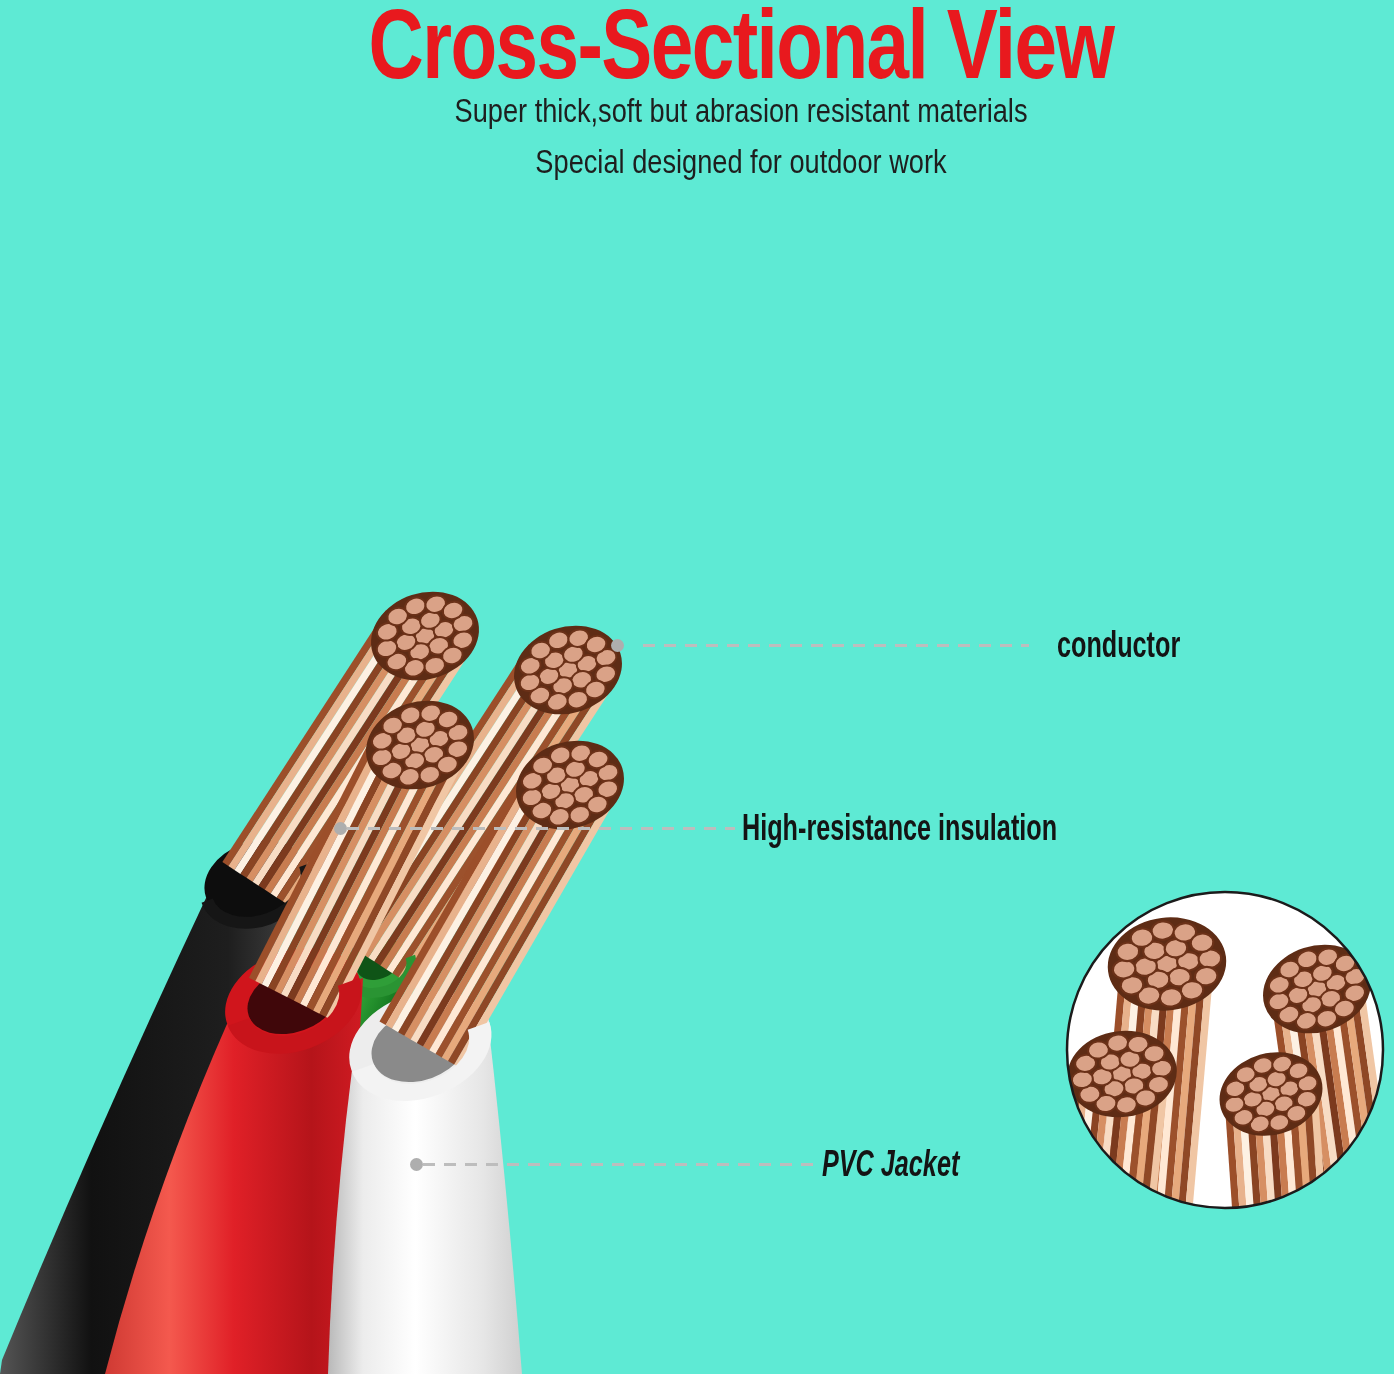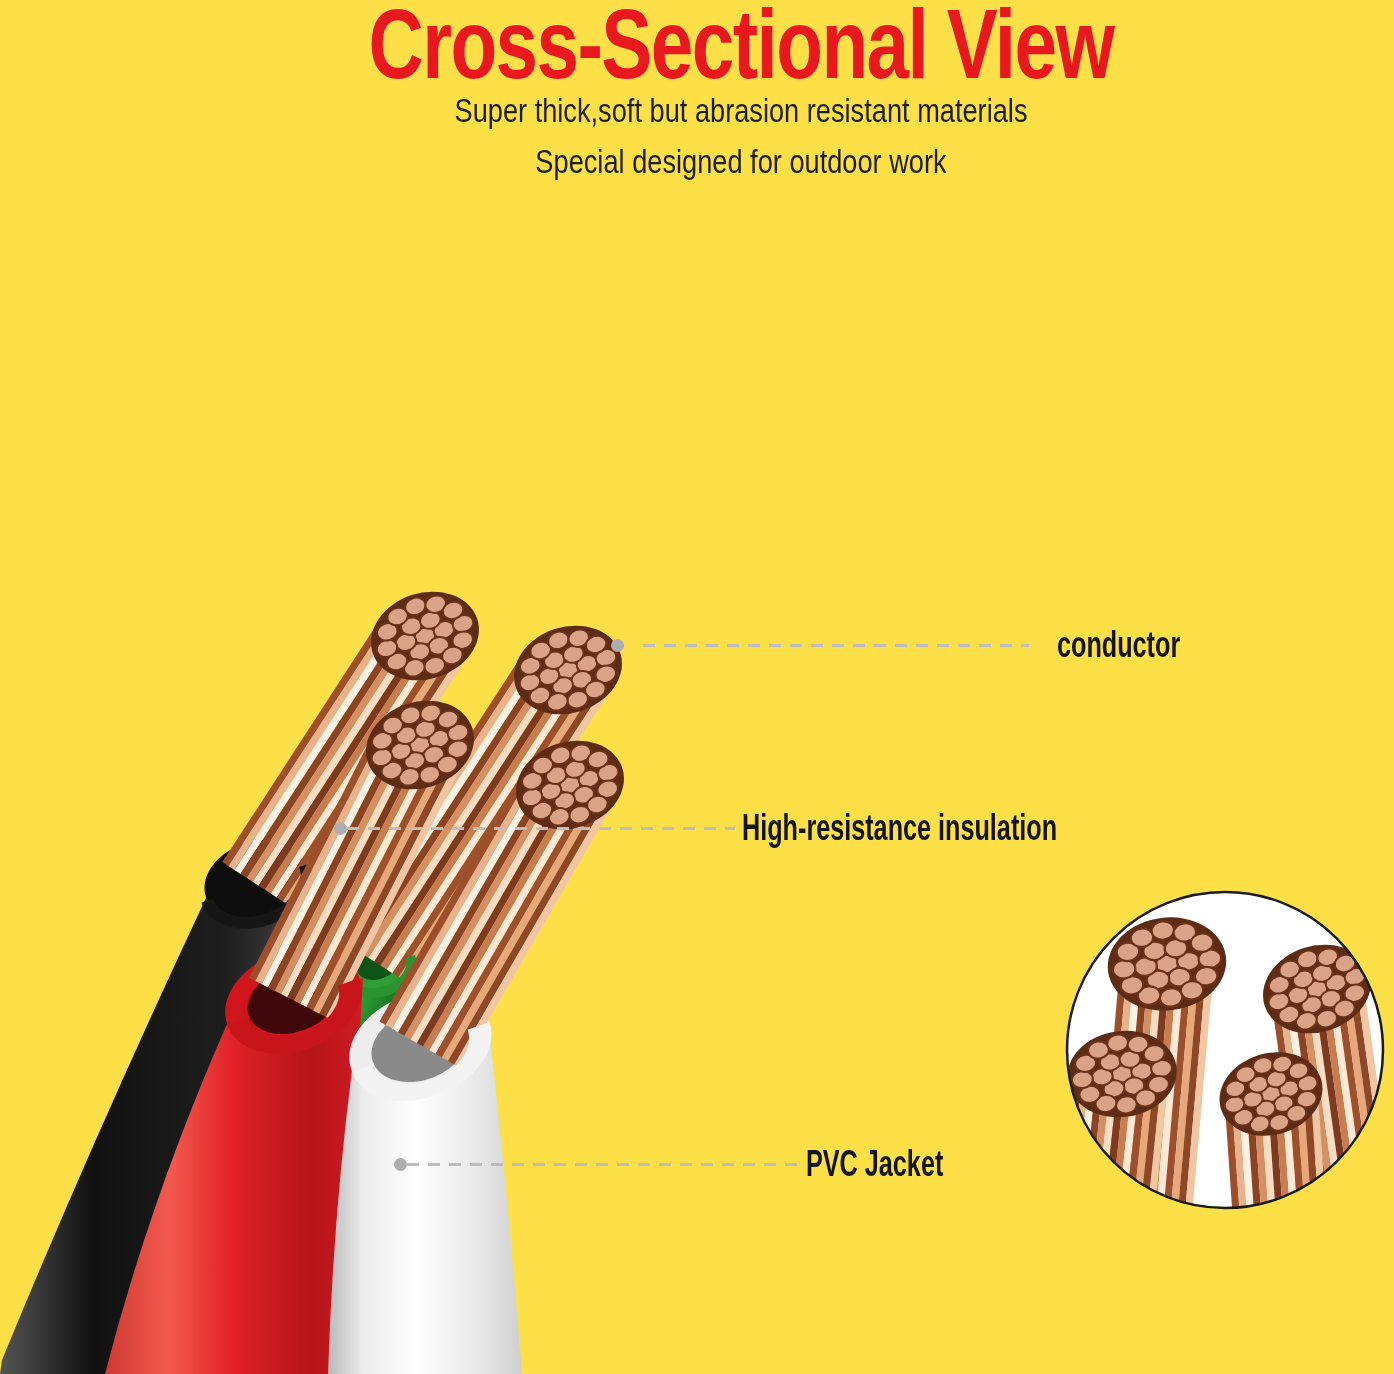--- a/index.html
+++ b/index.html
@@ -1,16 +1,16 @@
 <!DOCTYPE html>
 <html><head>
 <meta charset="utf-8">
 <style>
   html,body{margin:0;padding:0;background:#ffffff;}
-  .page{position:relative;width:1394px;height:1374px;background:#fde047;overflow:hidden;
+  .page{position:relative;width:1394px;height:1374px;background:#5eead4;overflow:hidden;
         font-family:"Liberation Sans", sans-serif;}
   
   .hdr{position:absolute;left:44px;top:0;width:1394px;text-align:center;}
   .title{position:absolute;left:0;top:-6px;width:100%;line-height:100px;font-size:98px;
          font-weight:700;color:#e8191e;letter-spacing:-2px;transform:scaleX(0.78);
          transform-origin:center top;white-space:nowrap;}
   .sub1{position:absolute;left:0;top:90px;width:100%;line-height:40px;font-size:34px;
         color:#1e1e1e;transform:scaleX(0.80);transform-origin:center top;white-space:nowrap;}
   .sub2{position:absolute;left:0;top:141px;width:100%;line-height:40px;font-size:34px;
         color:#1e1e1e;transform:scaleX(0.80);transform-origin:center top;white-space:nowrap;}
@@ -18,21 +18,21 @@
   .leader{position:absolute;display:flex;align-items:center;height:30px;}
   .leader .dot{width:13px;height:13px;border-radius:50%;background:#aeaeae;flex:0 0 auto;}
   .leader .dash{height:3px;flex:0 0 auto;
       background:repeating-linear-gradient(90deg,#bdbdbd 0 12px,transparent 12px 21px);}
   .leader .txt{font-size:36px;font-weight:700;color:#141414;white-space:nowrap;
       transform:scaleX(0.70);transform-origin:left center;}
   #label-conductor{left:611px;top:630px;gap:19px;}
   #label-conductor .dash{width:386px;margin-right:9px;}
   #label-insulation{left:334px;top:813px;}
   #label-insulation .dash{width:388px;margin-right:7px;}
-  #label-pvc{left:394px;top:1149px;}
+  #label-pvc{left:410px;top:1149px;font-style:italic;}
   #label-pvc .dash{width:391px;margin-right:8px;}
   
   #cable-photo{position:absolute;left:0;top:574px;}
   #magnifier-inset{position:absolute;left:1063px;top:888px;}
   svg{display:block;}
 </style>
 </head>
 <body>
 
 <div class="page">

